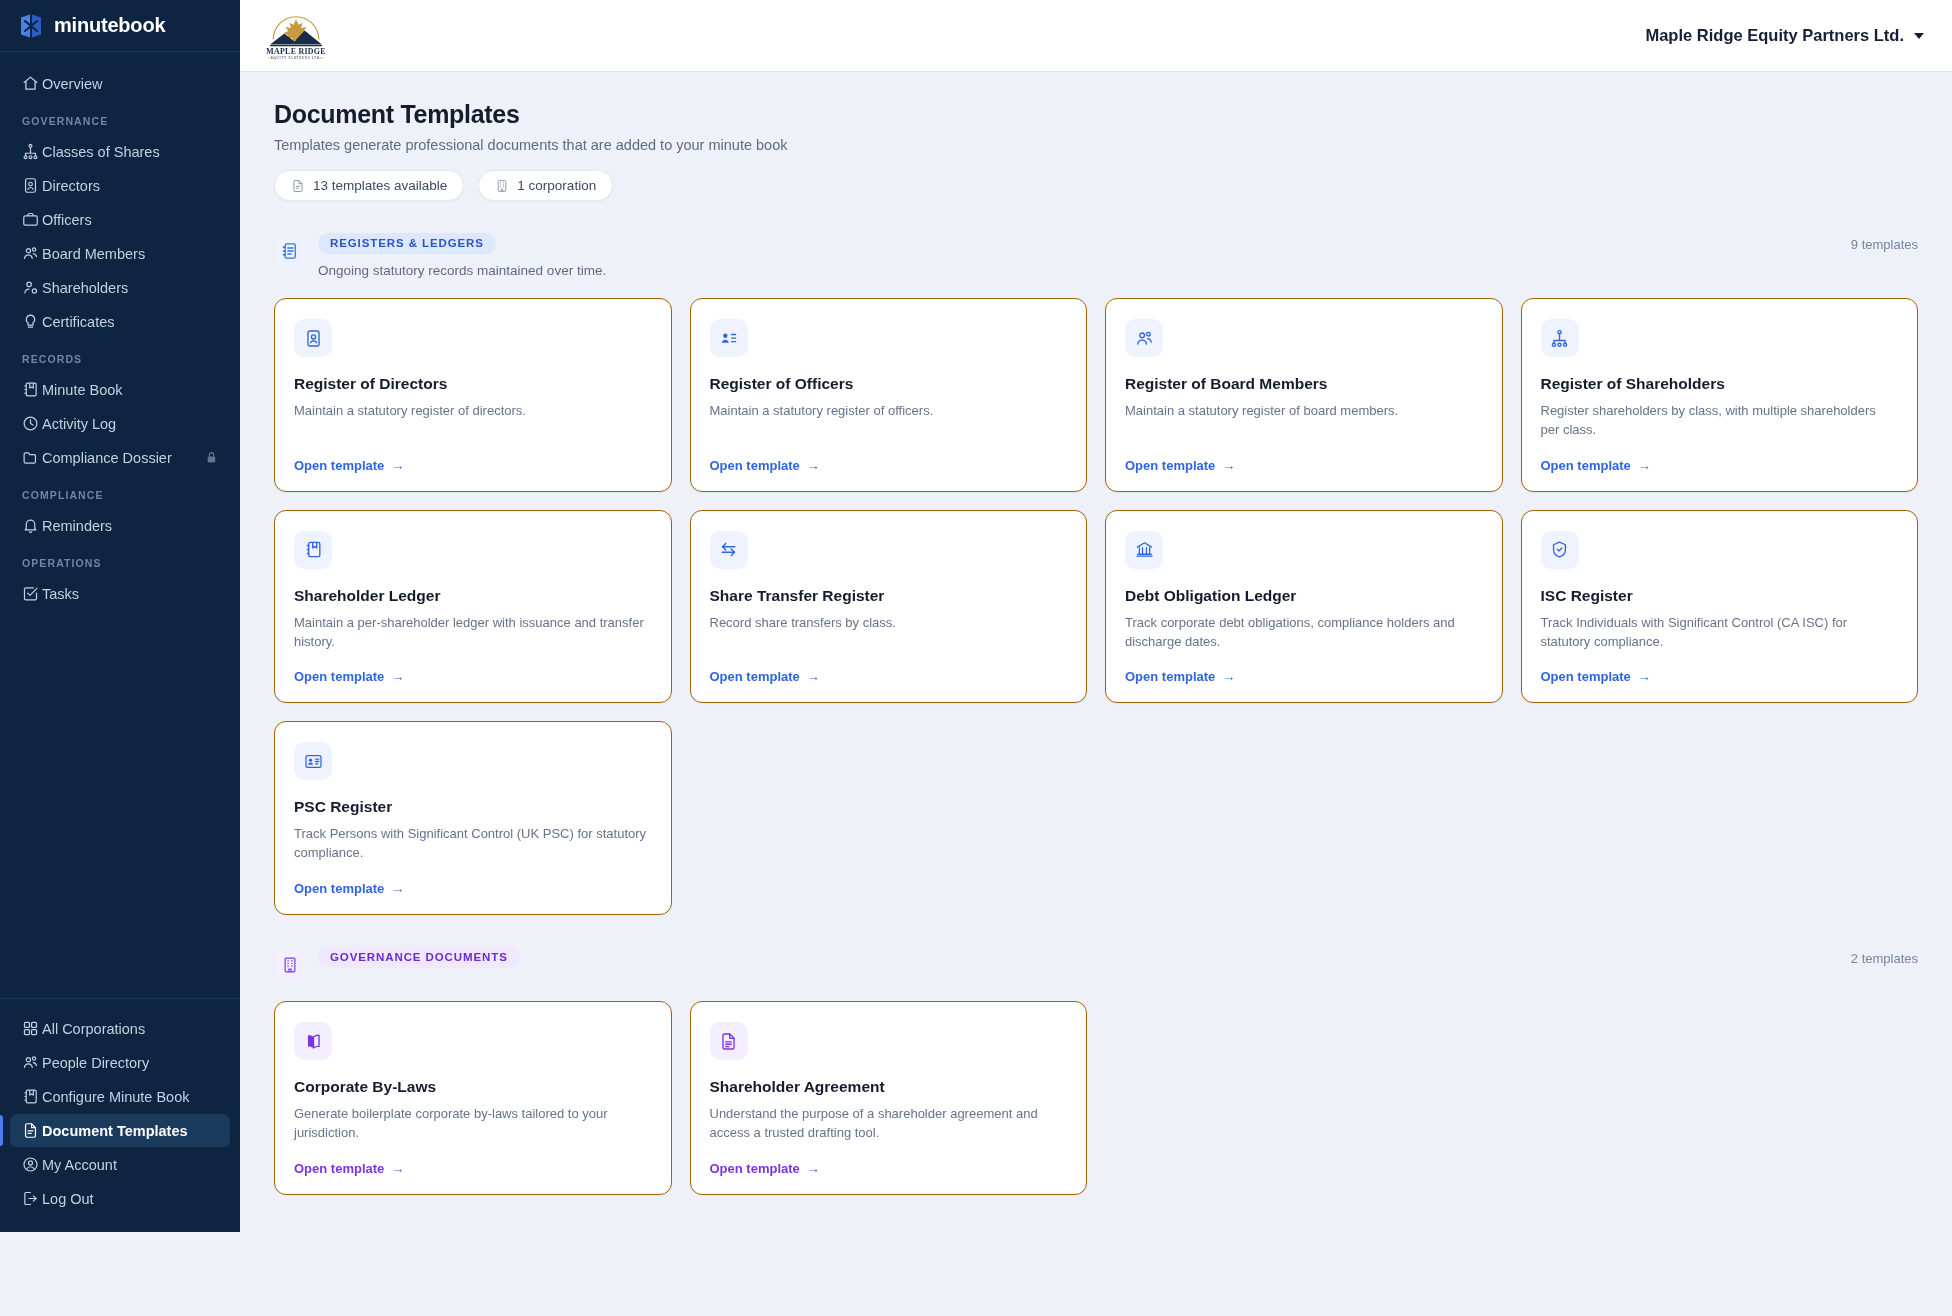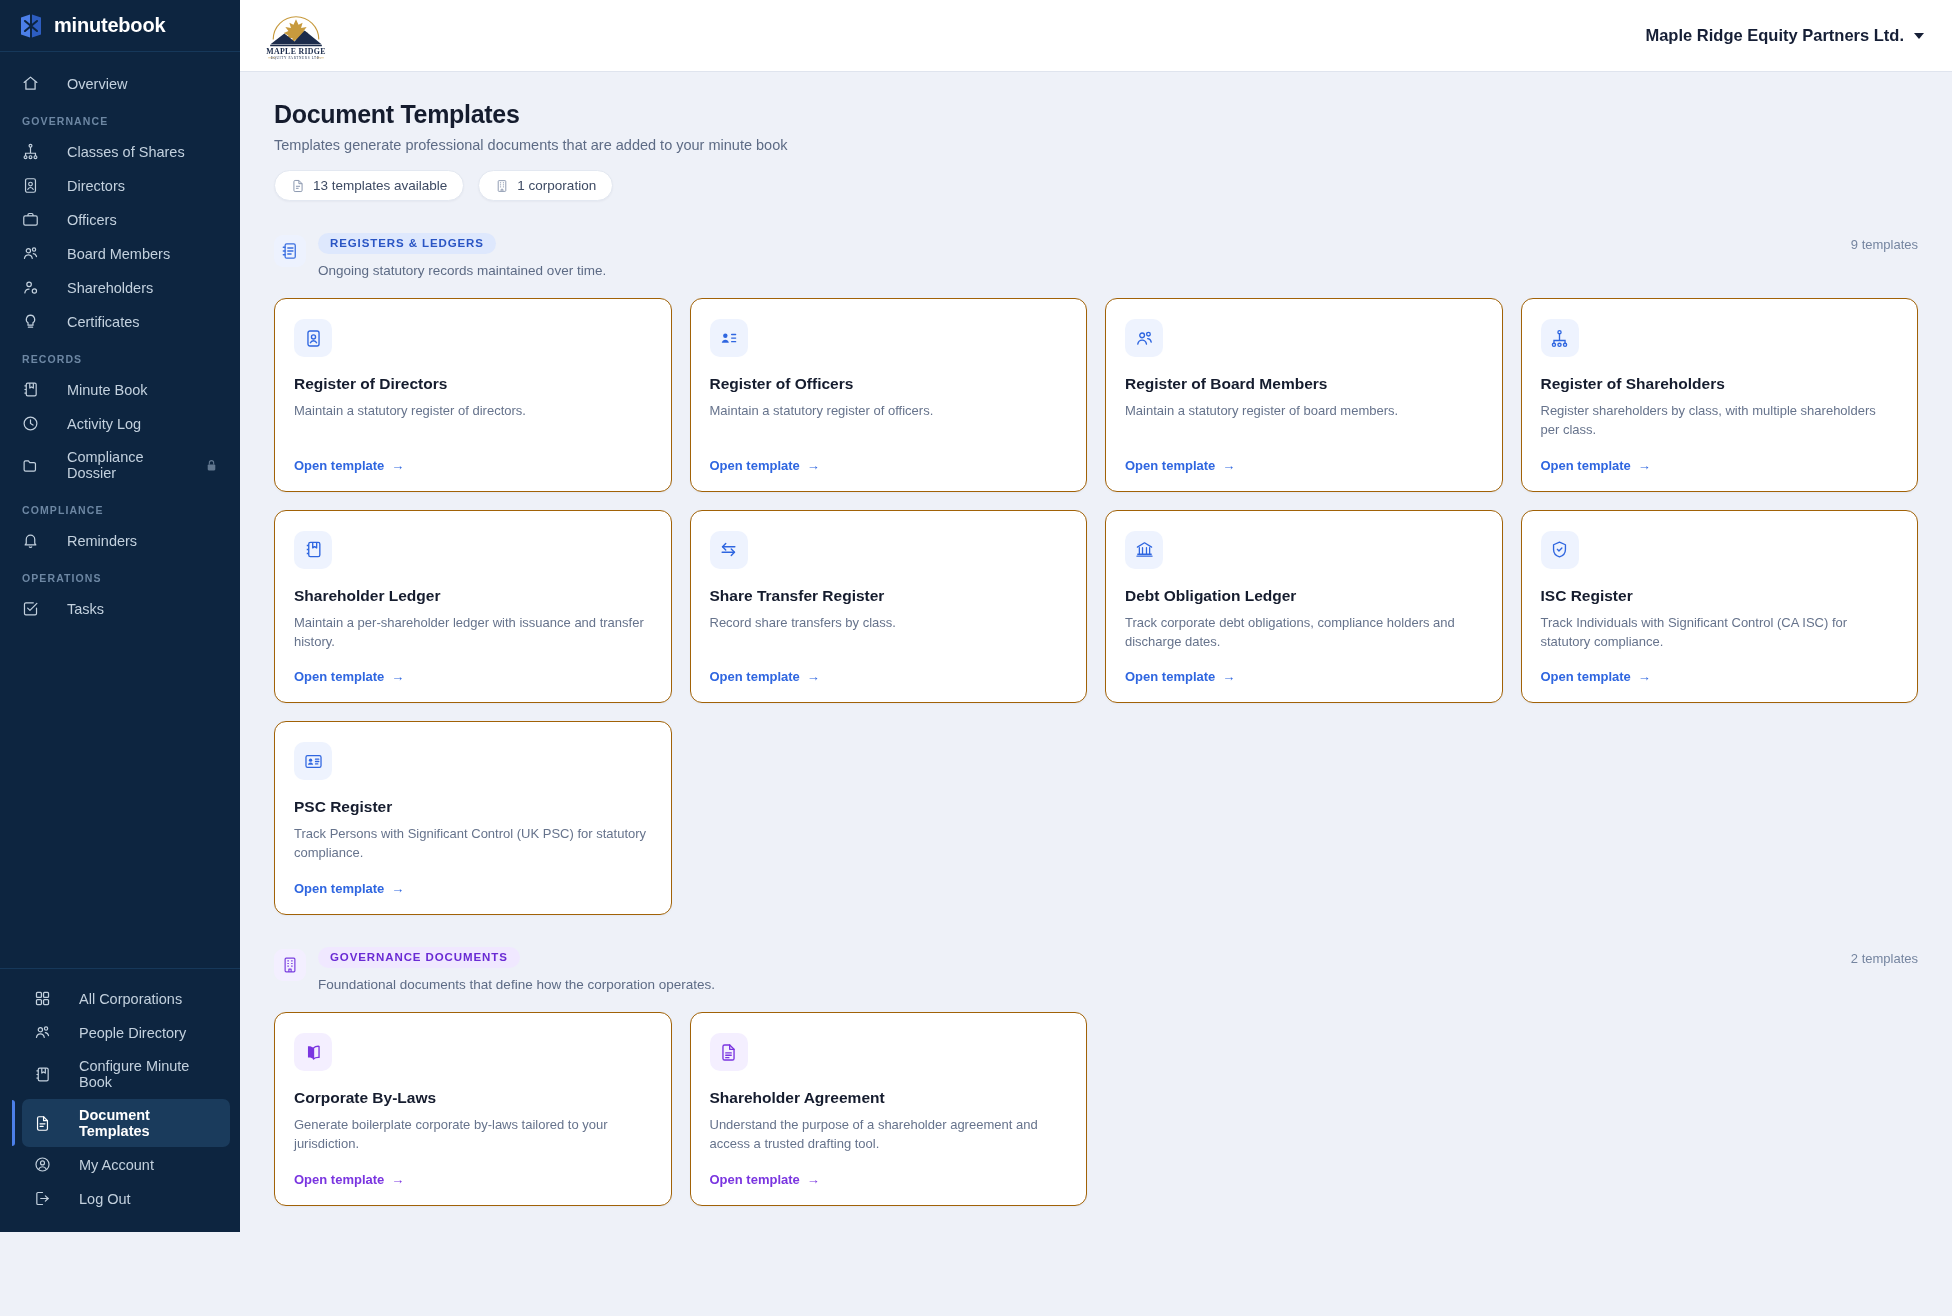--- a/index.html
+++ b/index.html
@@ -27,40 +27,40 @@
   .brand-mark { width: 26px; height: 26px; flex: 0 0 26px; }
   .brand-name {
     color: #ffffff; font-size: 20px; font-weight: 600; letter-spacing: -0.2px;
   }
   .nav { flex: 1 1 auto; padding-top: 14px; overflow: hidden; }
   .nav-section-label {
     color: #6d87a3; font-size: 10.5px; font-weight: 700;
     letter-spacing: 1.1px; padding: 14px 22px 7px 22px;
   }
   .nav-item {
-    display: flex; align-items: center; gap: 28px;
+    display: flex; align-items: center; gap: 3px;
     margin: 1px 10px; padding: 8px 12px;
     border-radius: 7px; cursor: pointer;
     color: #c3d1de; font-size: 14.5px;
     position: relative;
   }
   .nav-item .ic { width: 17px; height: 17px; flex: 0 0 17px; display:flex; align-items:center; justify-content:center;}
   .nav-item .ic svg { width: 17px; height: 17px; display:block; }
   .nav-item.active {
     background: #1a3b5c; color: #ffffff; font-weight: 700;
   }
   .nav-item.active::before {
     content: ""; position: absolute; left: -10px; top: 1px; bottom: 1px;
     width: 3px; border-radius: 0 3px 3px 0; background: #4c7fe8;
   }
   .nav-item .lock { margin-left: auto; opacity: .65; }
   .nav-item .lock svg { width: 13px; height: 13px; display:block; }
   .sidebar-bottom {
     border-top: 1px solid #16385a;
-    padding: 12px 0 16px 12px;
+    padding: 12px 0 16px 0;
   }
 
   
   .main { flex: 1 1 auto; display: flex; flex-direction: column; min-width: 0; }
   .topbar {
     height: 72px; flex: 0 0 72px;
     background: #ffffff;
     border-bottom: 1px solid #dfe4ee;
     display: flex; align-items: center; justify-content: space-between;
     padding: 0 20px 0 18px;
@@ -579,21 +579,20 @@
         <div class="section-head">
           <span class="section-icon">
             <svg viewBox="0 0 24 24" fill="none" stroke="currentColor" stroke-width="1.6" stroke-linejoin="round">
                 <rect x="5.5" y="2.8" width="13" height="18.4" rx="1.4"></rect>
                 <path d="M8.5 6.5h2M13.5 6.5h2M8.5 10h2M13.5 10h2M8.5 13.5h2M13.5 13.5h2"></path>
                 <path d="M10.5 21.2v-3.6h3v3.6"></path>
               </svg>
           </span>
           <div class="section-titles">
             <span class="badge">GOVERNANCE DOCUMENTS</span>
-            <div class="section-desc">Foundational documents that define how the corporation operates.</div>
           </div>
           <div class="section-count">2 templates</div>
         </div>
 
         <div class="grid">
           <div class="card cat-purple">
             <span class="card-icon">
                 <svg viewBox="0 0 24 24" fill="none" stroke="currentColor" stroke-width="1.7" stroke-linejoin="round">
                   <path d="M12 6.2C10.3 4.6 8 4 5 4.2v14c3-.2 5.3.4 7 2z" fill="currentColor" stroke="none"></path>
                   <path d="M12 6.2C13.7 4.6 16 4 19 4.2v14c-3-.2-5.3.4-7 2z"></path>

